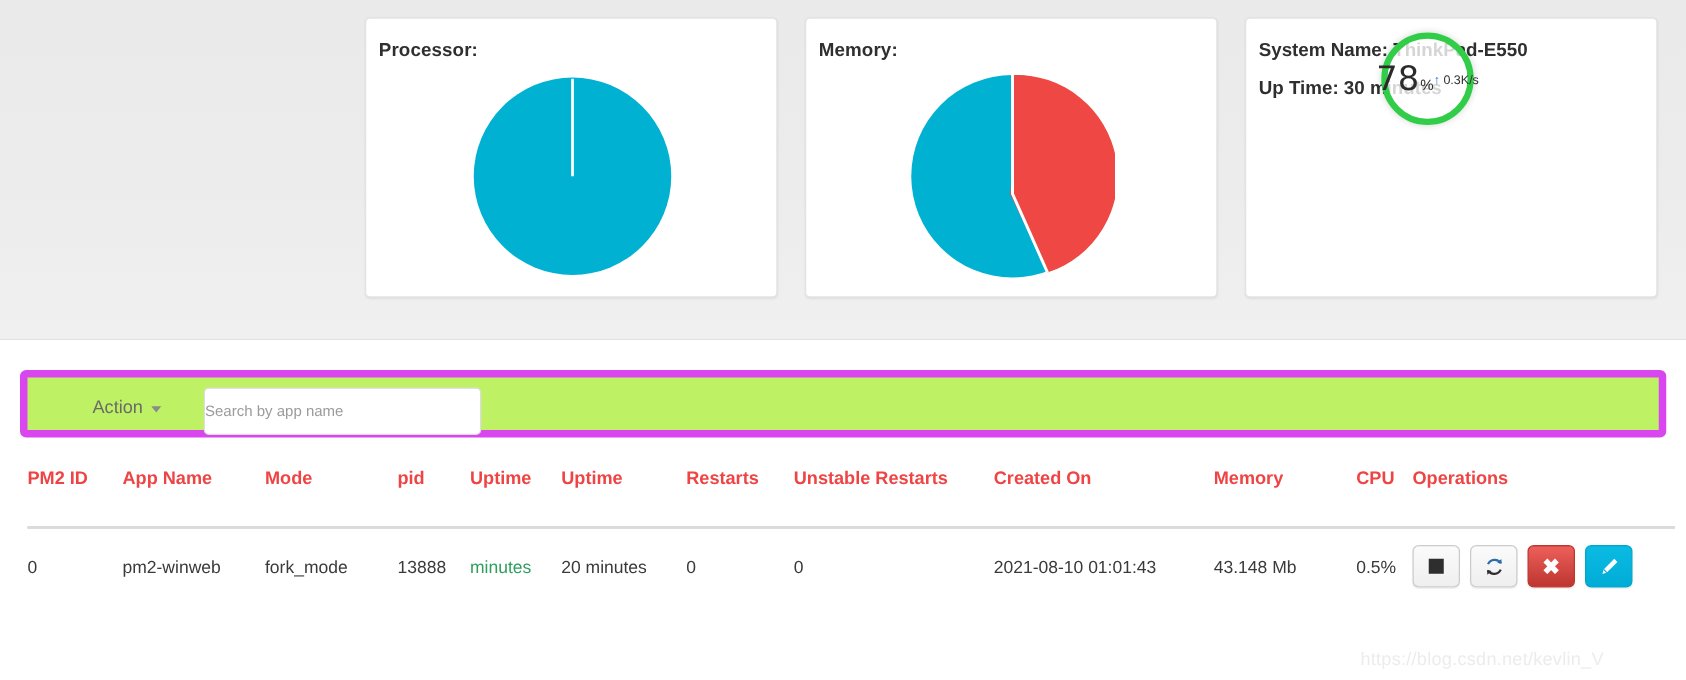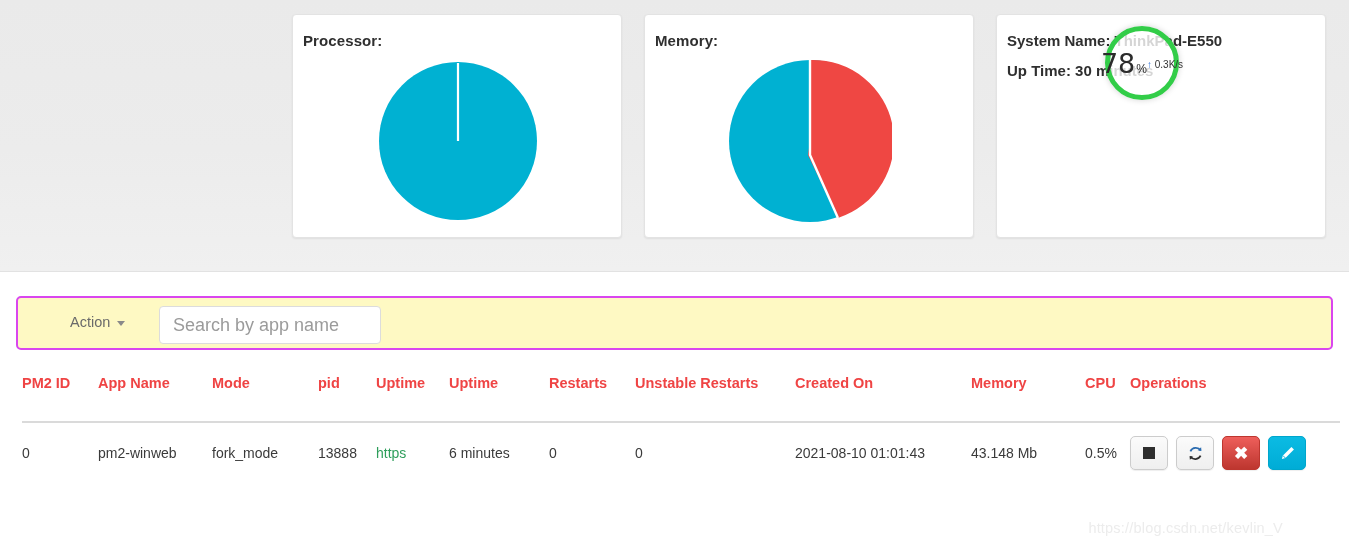--- a/index.html
+++ b/index.html
@@ -64,43 +64,43 @@
   .ow-pct { display: flex; align-items: baseline; line-height: 1; }
   .ow-num { font-size: 27px; color: #2b2b2b; font-family: "DejaVu Sans", sans-serif; }
   .ow-sym { font-size: 12px; color: #2b2b2b; margin-left: 1px; }
   .ow-net { font-size: 10px; color: #333; margin-top: 3px; white-space: nowrap; }
   .ow-arrow { color: #2b6cd4; font-size: 10px; }
 
   
   .toolbar {
     position: absolute; left: 16px; top: 296px;
     width: 1317px; height: 54px;
-    background: #fef9c3;
-    border: 2px solid #d946ef;
+    background: #bef264;
+    border: 6px solid #d946ef;
     border-radius: 5px;
   }
   .action-dd {
     position: absolute; left: 50px; top: 13px;
     font-size: 14.5px; color: #6a6a6a;
     display: flex; align-items: center; gap: 7px;
     cursor: pointer; padding: 3px 2px;
   }
   .caret {
     width: 0; height: 0;
     border-left: 4.5px solid transparent;
     border-right: 4.5px solid transparent;
     border-top: 5px solid #8a8a8a;
     margin-top: 2px;
   }
   .search-input {
     position: absolute; left: 141px; top: 8px;
     width: 222px; height: 38px;
     border: 1px solid #dcdcdc; border-radius: 4px;
-    background: #fff; padding: 0 13px;
-    font-size: 18px; color: #555;
+    background: #fff; padding: 0 0;
+    font-size: 12px; color: #555;
     font-family: "Liberation Sans", sans-serif;
     outline: none;
   }
   .search-input::placeholder { color: #9b9b9b; }
 
   
   .table-wrap { position: absolute; left: 22px; top: 375px; width: 1320px; }
   table { border-collapse: collapse; width: 1318px; table-layout: fixed; }
   thead th {
     text-align: left;
@@ -235,22 +235,22 @@
           <th>CPU</th>
           <th>Operations</th>
         </tr>
       </thead>
       <tbody>
         <tr>
           <td>0</td>
           <td>pm2-winweb</td>
           <td>fork_mode</td>
           <td>13888</td>
-          <td class="status-cell">https</td>
-          <td>6 minutes</td>
+          <td class="status-cell">minutes</td>
+          <td>20 minutes</td>
           <td>0</td>
           <td>0</td>
           <td>2021-08-10 01:01:43</td>
           <td>43.148 Mb</td>
           <td>0.5%</td>
           <td>
             <div class="ops">
 
               <div class="op-btn">
                 <span class="ico-stop"></span>

